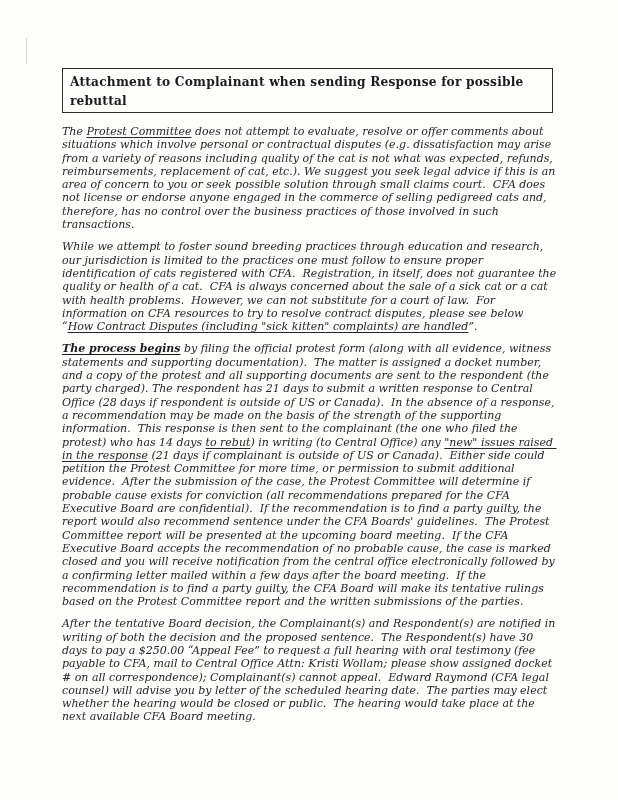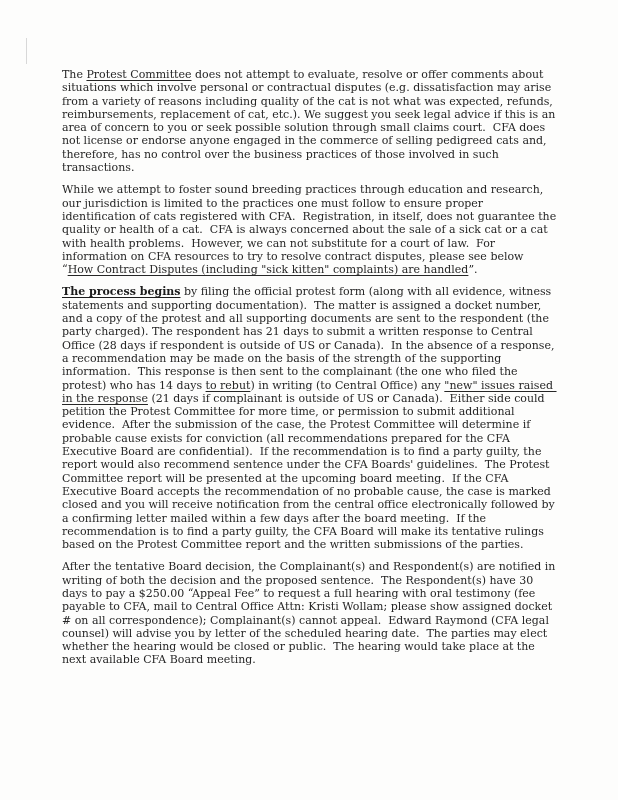--- a/index.html
+++ b/index.html
@@ -37,20 +37,21 @@
   }
   .title-box span {
     font-weight: bold;
     font-size: 12.2px;
     line-height: 16px;
     letter-spacing: 0.2px;
     color: #1c1c1c;
   }
   .doc-body {
     width: 496px;
+    font-style: italic;
   }
   .para {
     margin: 0 0 9px 0;
     font-size: 11px;
     line-height: 13.3px;
     white-space: pre-wrap;
     text-align: left;
     color: #262626;
   }
   .para .u {
@@ -62,20 +63,23 @@
     font-weight: bold;
     color: #1c1c1c;
   }
 </style>
 </head>
 <body>
 
 <div class="page">
   <div class="scan-edge"></div>
 
+  <div class="title-box">
+    <span>Attachment to Complainant when sending Response for possible rebuttal</span>
+  </div>
 
   <div class="doc-body">
       <p class="para"><span>The </span><span class="u">Protest Committee</span><span> does not attempt to evaluate, resolve or offer comments about situations which involve personal or contractual disputes (e.g. dissatisfaction may arise from a variety of reasons including quality of the cat is not what was expected, refunds, reimbursements, replacement of cat, etc.). We suggest you seek legal advice if this is an area of concern to you or seek possible solution through small claims court.  CFA does not license or endorse anyone engaged in the commerce of selling pedigreed cats and, therefore, has no control over the business practices of those involved in such transactions.</span></p>
       <p class="para"><span>While we attempt to foster sound breeding practices through education and research, our jurisdiction is limited to the practices one must follow to ensure proper identification of cats registered with CFA.  Registration, in itself, does not guarantee the quality or health of a cat.  CFA is always concerned about the sale of a sick cat or a cat with health problems.  However, we can not substitute for a court of law.  For information on CFA resources to try to resolve contract disputes, please see below “</span><span class="u">How Contract Disputes (including "sick kitten" complaints) are handled</span><span>”.</span></p>
       <p class="para"><span class="b u">The process begins</span><span> by filing the official protest form (along with all evidence, witness statements and supporting documentation).  The matter is assigned a docket number, and a copy of the protest and all supporting documents are sent to the respondent (the party charged). The respondent has 21 days to submit a written response to Central Office (28 days if respondent is outside of US or Canada).  In the absence of a response, a recommendation may be made on the basis of the strength of the supporting information.  This response is then sent to the complainant (the one who filed the protest) who has 14 days </span><span class="u">to rebut</span><span>) in writing (to Central Office) any </span><span class="u">"new" issues raised in the response</span><span> (21 days if complainant is outside of US or Canada).  Either side could petition the Protest Committee for more time, or permission to submit additional evidence.  After the submission of the case, the Protest Committee will determine if probable cause exists for conviction (all recommendations prepared for the CFA Executive Board are confidential).  If the recommendation is to find a party guilty, the report would also recommend sentence under the CFA Boards' guidelines.  The Protest Committee report will be presented at the upcoming board meeting.  If the CFA Executive Board accepts the recommendation of no probable cause, the case is marked closed and you will receive notification from the central office electronically followed by a confirming letter mailed within a few days after the board meeting.  If the recommendation is to find a party guilty, the CFA Board will make its tentative rulings based on the Protest Committee report and the written submissions of the parties.</span></p>
       <p class="para"><span>After the tentative Board decision, the Complainant(s) and Respondent(s) are notified in writing of both the decision and the proposed sentence.  The Respondent(s) have 30 days to pay a $250.00 “Appeal Fee” to request a full hearing with oral testimony (fee payable to CFA, mail to Central Office Attn: Kristi Wollam; please show assigned docket # on all correspondence); Complainant(s) cannot appeal.  Edward Raymond (CFA legal counsel) will advise you by letter of the scheduled hearing date.  The parties may elect whether the hearing would be closed or public.  The hearing would take place at the next available CFA Board meeting.</span></p>
     </div>
 </div>
 
 </body></html>

